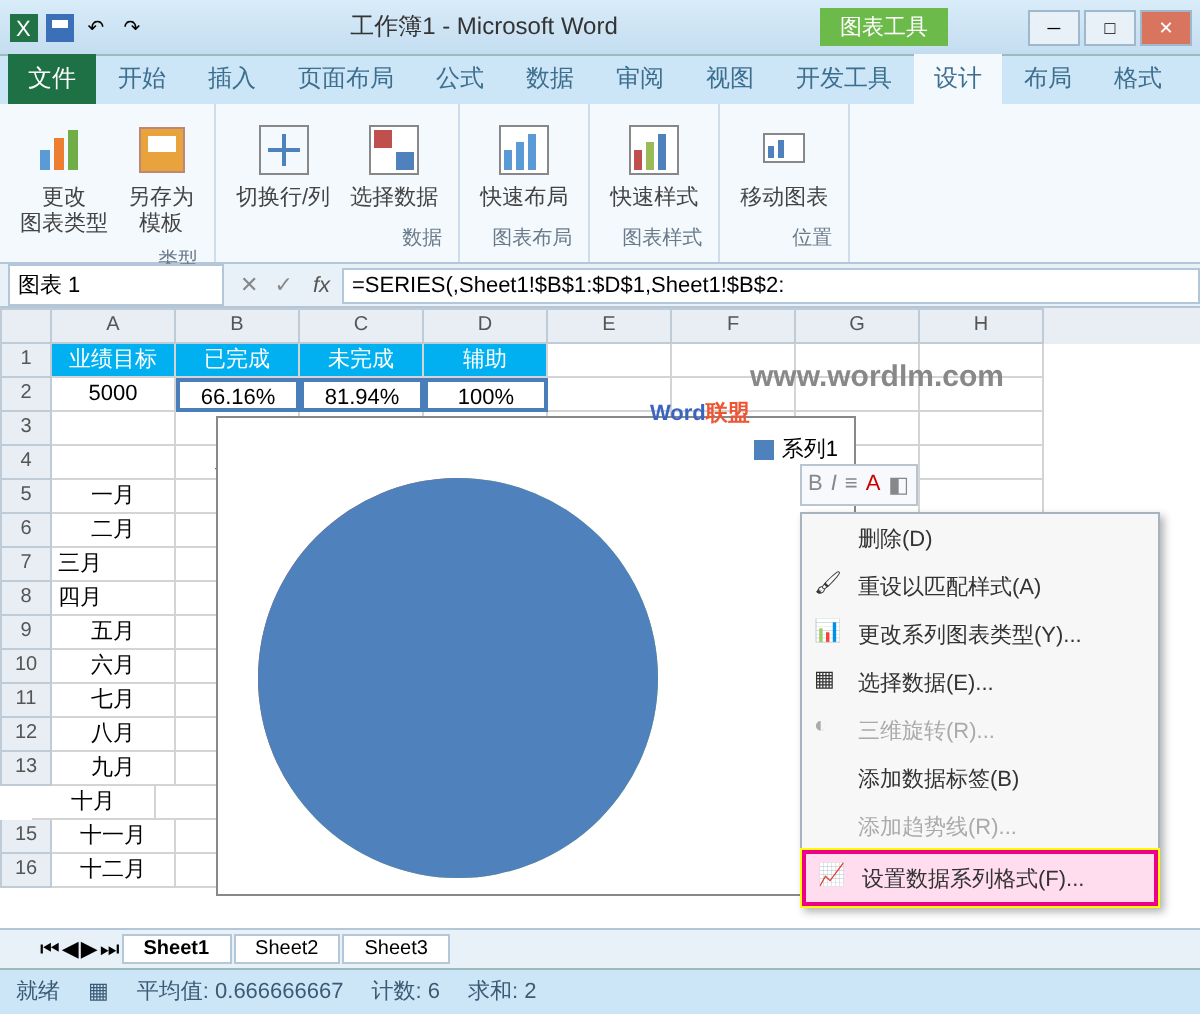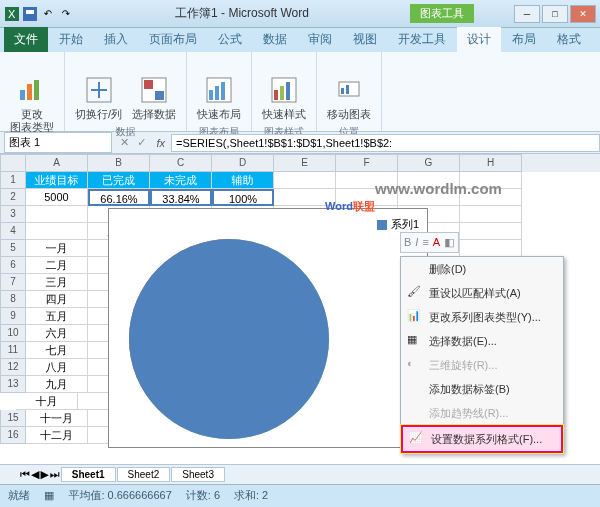--- a/index.html
+++ b/index.html
@@ -11,21 +11,21 @@
 .chart-tools{background:#6cba4a;color:#fff;padding:2px 10px;font-size:11px}
 .win-btns{display:flex;gap:2px}
 .win-btn{width:26px;height:18px;background:#e8f1f8;border:1px solid #a0b8cc;text-align:center;line-height:16px;font-size:9px}
 .win-btn.close{background:#d9745e;color:#fff}
 .tabs{height:24px;background:#cde6f7;display:flex;align-items:flex-end;padding-left:4px;gap:1px}
 .tab{padding:4px 10px;color:#3b6e8f;font-size:12px;cursor:pointer}
 .tab.file{background:#1e7145;color:#fff}
 .tab.active{background:#f4f9fd}
 .ctx-tab{color:#3b6e8f}
 .ribbon{height:80px;background:#f4f9fd;border-bottom:1px solid #b4c7d8;display:flex}
-.rgroup{border-right:1px solid #cdddeb;padding:20px 8px;display:flex;flex-direction:column;align-items:center;justify-content:space-between}
+.rgroup{border-right:1px solid #cdddeb;padding:5px 8px;display:flex;flex-direction:column;align-items:flex-end;justify-content:space-between}
 .rgroup-btns{display:flex;gap:6px;align-items:flex-start}
 .rbtn{display:flex;flex-direction:column;align-items:center;gap:2px;padding:2px;cursor:pointer}
 .rbtn .ico{width:32px;height:32px;display:flex;align-items:center;justify-content:center}
 .rbtn .lbl{font-size:11px;color:#444;text-align:center;line-height:13px}
 .rgroup-name{font-size:10px;color:#6a7a8a;margin-top:2px}
 .fbar{height:22px;background:#e8f1f8;border-bottom:1px solid #b4c7d8;display:flex;align-items:center}
 .namebox{width:108px;border:1px solid #b4c7d8;background:#fff;padding:2px 4px;margin:0 4px;font-size:11px}
 .fx{padding:0 6px;font-style:italic;color:#555}
 .formula{flex:1;background:#fff;border:1px solid #b4c7d8;padding:2px 4px;font-size:11px;white-space:nowrap;overflow:hidden}
 .sheet{position:relative;background:#fff;height:310px}
@@ -39,21 +39,21 @@
 .hdr-cell{background:#00b0f0;color:#fff;text-align:center}
 .sel{border:2px solid #4a7ebb!important}
 .chart-embed{position:absolute;left:108px;top:54px;width:320px;height:240px;background:#fff;border:1px solid #888}
 .pie{position:absolute;left:20px;top:30px;width:200px;height:200px;border-radius:50%;background:conic-gradient(#94bb54 0deg 238deg,#c0504d 238deg 360deg);}
 .pie::after{content:"";position:absolute;inset:0;border-radius:50%;background:conic-gradient(#4f81bd 330deg 360deg,transparent 0deg 330deg)}
 .legend{position:absolute;right:8px;top:8px;font-size:11px;display:flex;align-items:center;gap:4px}
 .lg-sw{width:10px;height:10px;background:#4f81bd}
 .watermark{position:absolute;left:325px;top:36px;font-size:22px;font-weight:bold}
 .wm1{color:#3964c0}.wm2{color:#e53}.wm-url{font-size:15px;color:#888;position:absolute;top:-10px;left:50px}
 .minitb{position:absolute;left:400px;top:78px;background:#f7f9fc;border:1px solid #b9c5d1;padding:3px;display:flex;gap:4px;font-size:11px;color:#888}
-.ctxmenu{position:absolute;left:400px;top:102px;width:164px;background:#f7f7f7;border:1px solid #a7b4c0;box-shadow:2px 2px 4px rgba(0,0,0,.3)}
+.ctxmenu{position:absolute;left:400px;top:102px;width:180px;background:#f7f7f7;border:1px solid #a7b4c0;box-shadow:2px 2px 4px rgba(0,0,0,.3)}
 .ctxmenu .mi{display:flex;align-items:center;padding:4px 6px;gap:6px;font-size:11px;color:#333;cursor:pointer}
 .ctxmenu .mi.hl{border:2px solid #e08;outline:1px solid #ff0;background:#fde}
 .ctxmenu .mi .mico{width:16px;height:16px;display:inline-block}
 .ctxmenu .mi.dis{color:#aaa}
 .sheettabs{height:20px;background:#e8f1f8;border-top:1px solid #b4c7d8;display:flex;align-items:center;padding-left:20px;gap:1px}
 .stab{background:#fff;border:1px solid #b4c7d8;padding:1px 10px;font-size:10px}
 .stab.active{background:#fff;font-weight:bold}
 .status{height:21px;background:#cde6f7;border-top:1px solid #9bb;display:flex;align-items:center;padding:0 8px;font-size:10px;color:#3b5a73;gap:14px}
 svg{display:block}
 </style>
@@ -109,20 +109,30 @@
           <div class="ico">
             <svg width="28" height="28">
               <rect x="2" y="14" width="5" height="10" fill="#5b9bd5"></rect>
               <rect x="9" y="8" width="5" height="16" fill="#ed7d31"></rect>
               <rect x="16" y="4" width="5" height="20" fill="#70ad47"></rect>
             </svg>
           </div>
           <div class="lbl" style="white-space:pre">更改
 图表类型</div>
         </div>
+      <div class="rbtn">
+          <div class="ico">
+            <svg width="28" height="28">
+              <rect x="3" y="3" width="22" height="22" fill="#e8a33d" stroke="#b87"></rect>
+              <rect x="7" y="7" width="14" height="8" fill="#fff"></rect>
+            </svg>
+          </div>
+          <div class="lbl" style="white-space:pre">另存为
+模板</div>
+        </div>
     </div>
     <div class="rgroup-name">类型</div>
   </div>
   <div class="rgroup">
     <div class="rgroup-btns">
       <div class="rbtn">
           <div class="ico">
             <svg width="28" height="28">
               <rect x="2" y="2" width="24" height="24" fill="none" stroke="#888"></rect>
               <path d="M6 14 L22 14 M14 6 L14 22" stroke="#4f81bd" stroke-width="2"></path>
@@ -221,21 +231,21 @@
         <div class="cell hdr-cell" style="width: 62px;">辅助</div>
         <div class="cell" style="width: 62px;"></div>
         <div class="cell" style="width: 62px;"></div>
         <div class="cell" style="width: 62px;"></div>
         <div class="cell" style="width: 62px;"></div>
       </div>
       <div class="row">
         <div class="rowhdr" style="width: 26px;">2</div>
         <div class="cell" style="width: 62px; text-align: center;">5000</div>
         <div class="cell sel" style="width: 62px; text-align: center;">66.16%</div>
-        <div class="cell sel" style="width: 62px; text-align: center;">33.84%</div>
+        <div class="cell sel" style="width: 62px; text-align: center;">81.94%</div>
         <div class="cell sel" style="width: 62px; text-align: center;">100%</div>
         <div class="cell" style="width: 62px;"></div>
         <div class="cell" style="width: 62px;"></div>
         <div class="cell" style="width: 62px;"></div>
         <div class="cell" style="width: 62px;"></div>
       </div>
       <div class="row">
         <div class="rowhdr" style="width: 26px;">3</div>
         <div class="cell" style="width: 62px;"></div>
         <div class="cell" style="width: 62px;"></div>
@@ -274,32 +284,32 @@
         <div class="cell" style="width: 62px; text-align: center;">381</div>
         <div class="cell" style="width: 62px;"></div>
         <div class="cell" style="width: 62px;"></div>
         <div class="cell" style="width: 62px;"></div>
         <div class="cell" style="width: 62px;"></div>
         <div class="cell" style="width: 62px;"></div>
         <div class="cell" style="width: 62px;"></div>
       </div>
       <div class="row">
         <div class="rowhdr" style="width: 26px;">7</div>
-        <div class="cell" style="width: 62px; text-align: center;">三月</div>
+        <div class="cell" style="width: 62px; text-align: left;">三月</div>
         <div class="cell" style="width: 62px; text-align: center;">672</div>
         <div class="cell" style="width: 62px;"></div>
         <div class="cell" style="width: 62px;"></div>
         <div class="cell" style="width: 62px;"></div>
         <div class="cell" style="width: 62px;"></div>
         <div class="cell" style="width: 62px;"></div>
         <div class="cell" style="width: 62px;"></div>
       </div>
       <div class="row">
         <div class="rowhdr" style="width: 26px;">8</div>
-        <div class="cell" style="width: 62px; text-align: center;">四月</div>
+        <div class="cell" style="width: 62px; ">四月</div>
         <div class="cell" style="width: 62px; text-align: center;">177</div>
         <div class="cell" style="width: 62px;"></div>
         <div class="cell" style="width: 62px;"></div>
         <div class="cell" style="width: 62px;"></div>
         <div class="cell" style="width: 62px;"></div>
         <div class="cell" style="width: 62px;"></div>
         <div class="cell" style="width: 62px;"></div>
       </div>
       <div class="row">
         <div class="rowhdr" style="width: 26px;">9</div>

